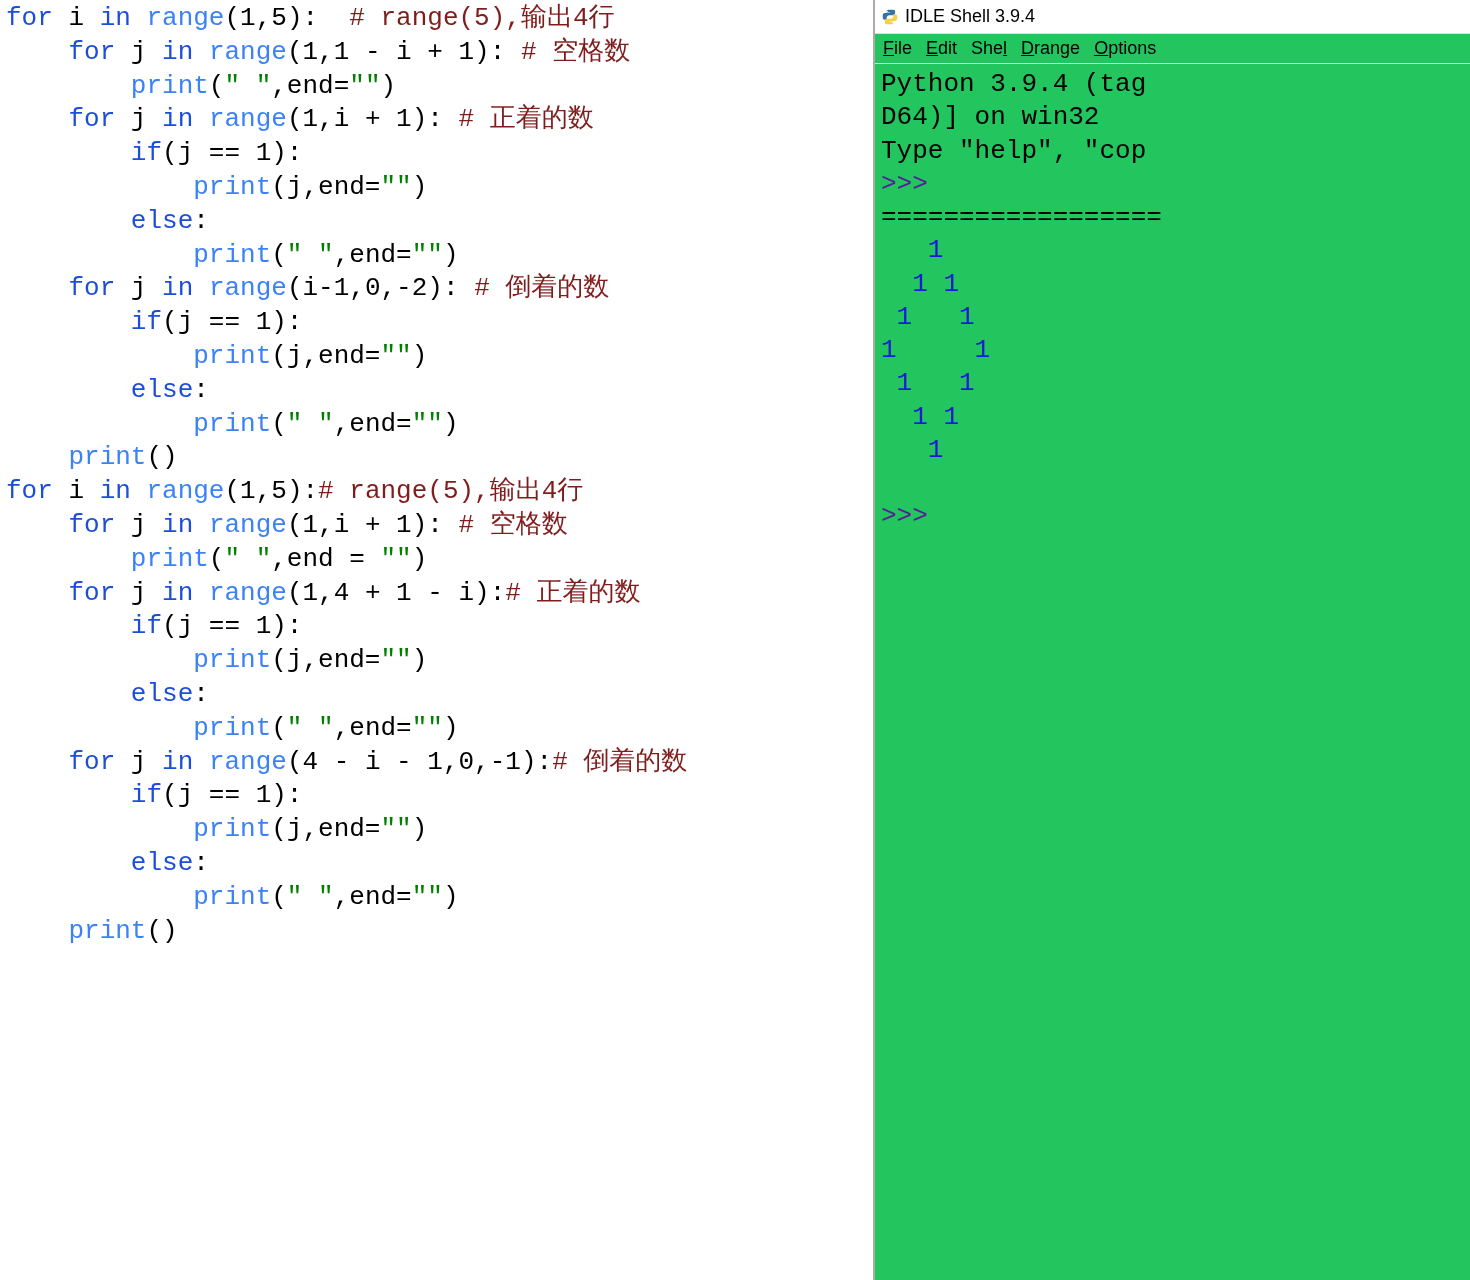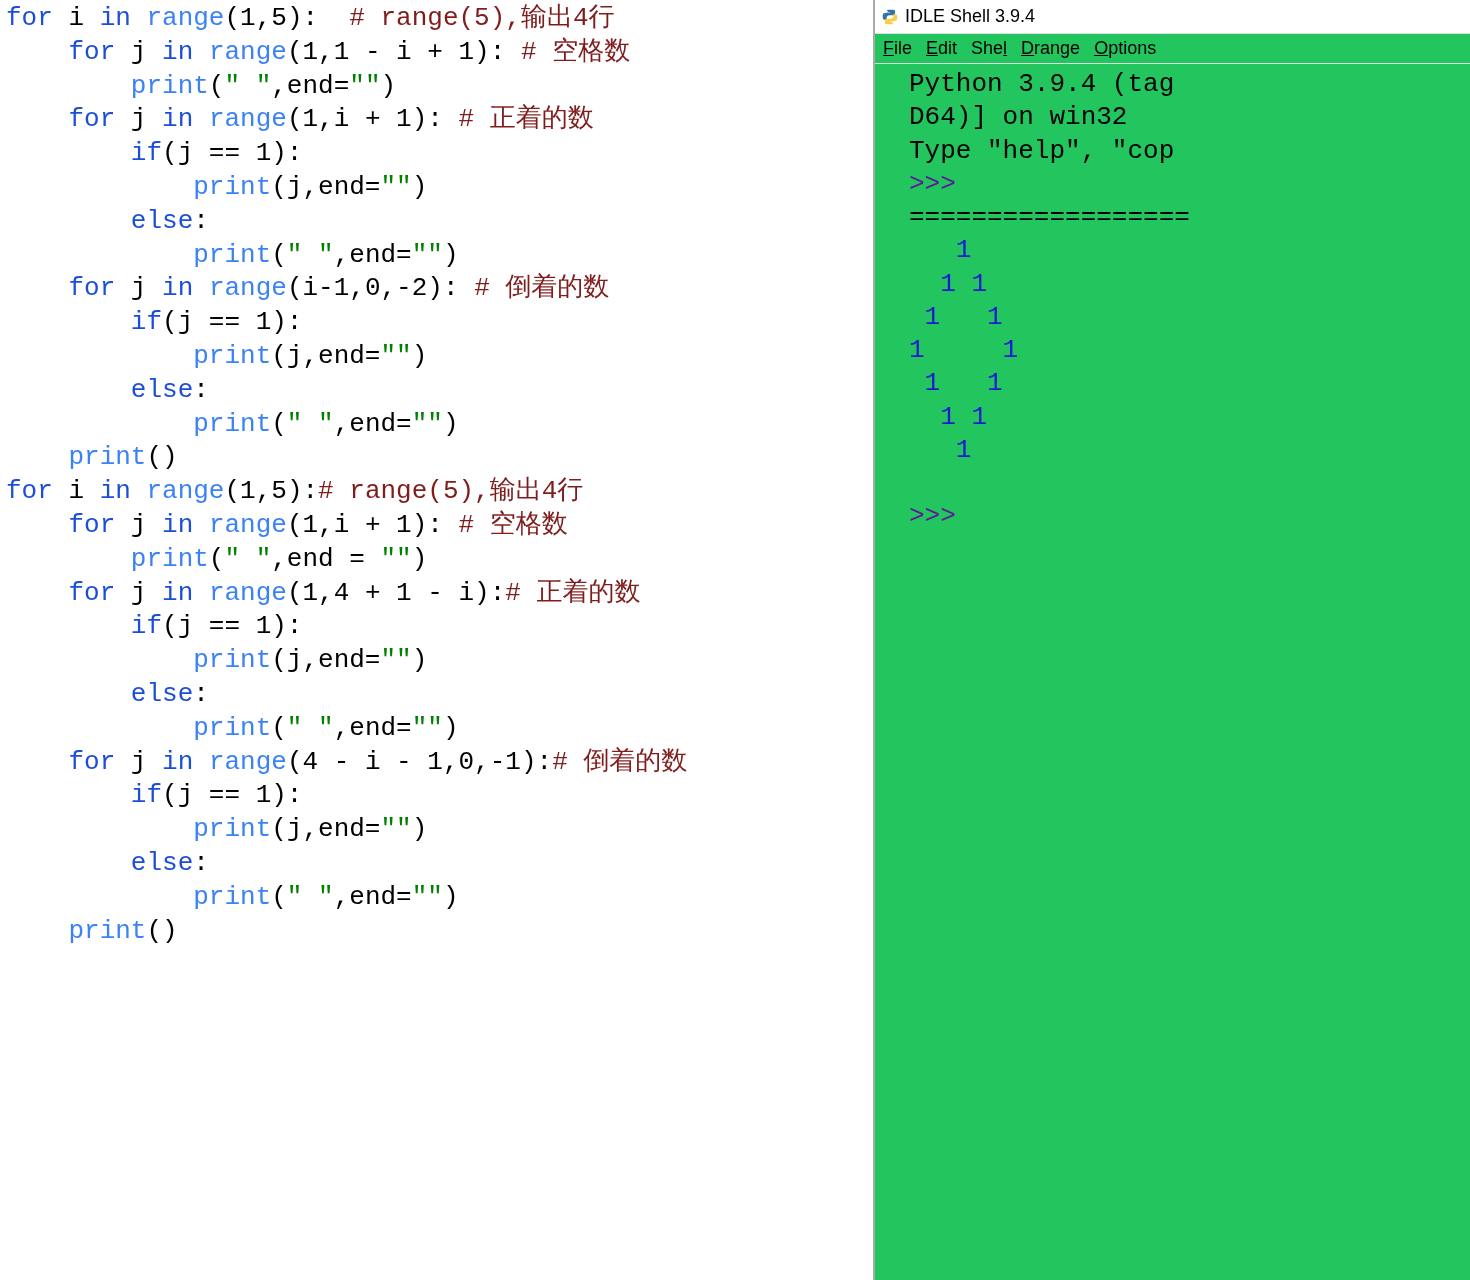--- a/index.html
+++ b/index.html
@@ -53,21 +53,20 @@
     border-bottom: 1px solid #ddd;
   }
   .menubar .menu-item .accel { text-decoration: underline; }
   .shell-body {
     flex: 1;
     padding: 4px 6px;
     font-family: "Courier New", Consolas, monospace;
     font-size: 26px;
     line-height: 1.28;
     white-space: pre;
-    margin-left: 28px;
   }
   pre.code {
     white-space: pre;
     line-height: 1.3;
     font-family: "Courier New", Consolas, monospace;
   }
   
   .kw   { color: #1d4ed8; }   
   .bi   { color: #3b82f6; }   
   .cm   { color: #7f1d1d; }   

